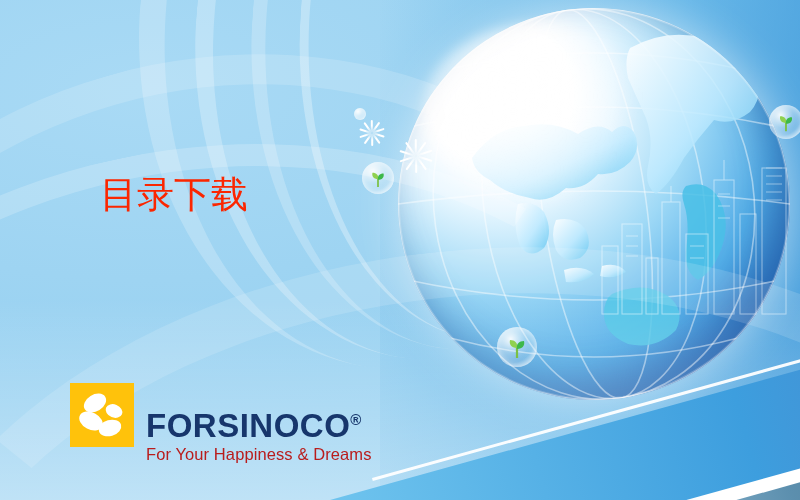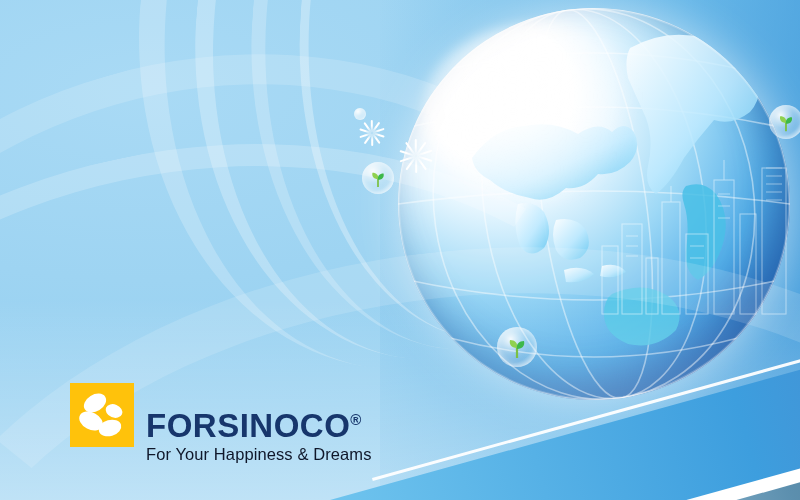--- a/index.html
+++ b/index.html
@@ -125,21 +125,21 @@
   .logo-mark svg{position:absolute;inset:0;}
   .logo-text{margin-left:12px;padding-top:4px;margin-top:16px;}
   .logo-name{
     font-family:"Liberation Sans", sans-serif;
     font-weight:700;font-size:33px;line-height:34px;
     color:#17366c;letter-spacing:.5px;white-space:nowrap;
   }
   .logo-name sup{font-size:15px;vertical-align:super;font-weight:700;}
   .logo-tag{
     font-family:"Liberation Sans", sans-serif;
-    font-size:16.5px;line-height:20px;color:#0f172a;
+    font-size:16.5px;line-height:20px;color:#b91c1c;
     white-space:nowrap;margin-top:1px;letter-spacing:.1px;
   }
 </style>
 </head>
 <body>
 
 <div id="stage">
 
   <div class="bg-base"></div>
   <div class="bg-right-deep"></div>
@@ -274,20 +274,21 @@
     </div>
   <div class="bubble" id="bb4" style="left: 769px; top: 105px; width: 34px; height: 34px;">
       <svg class="sprout" width="20" height="20" viewBox="0 0 24 24">
         <path d="M12 22 L12 11" stroke="#7bc043" stroke-width="2.2" fill="none"></path>
         <path d="M12 12 C6 12 4 8 5 4 C10 4 13 7 12 12Z" fill="#8fd14f"></path>
         <path d="M12 13 C18 13 20 9 19 5 C14 5 11 8 12 13Z" fill="#3db84a"></path>
       </svg>
     </div>
 
   <div class="headline">
+    <div class="line line2">目录下载</div>
   </div>
 
   <div class="logo">
     <div class="logo-mark">
       <svg viewBox="0 0 64 64">
         <g fill="#ffffff">
           <ellipse cx="25" cy="20" rx="12" ry="8.4" transform="rotate(-32 25 20)"></ellipse>
           <ellipse cx="44" cy="28" rx="8.6" ry="6.6" transform="rotate(22 44 28)"></ellipse>
           <ellipse cx="21" cy="38" rx="12.5" ry="8.6" transform="rotate(28 21 38)"></ellipse>
           <ellipse cx="40" cy="45" rx="11.5" ry="8" transform="rotate(-16 40 45)"></ellipse>

